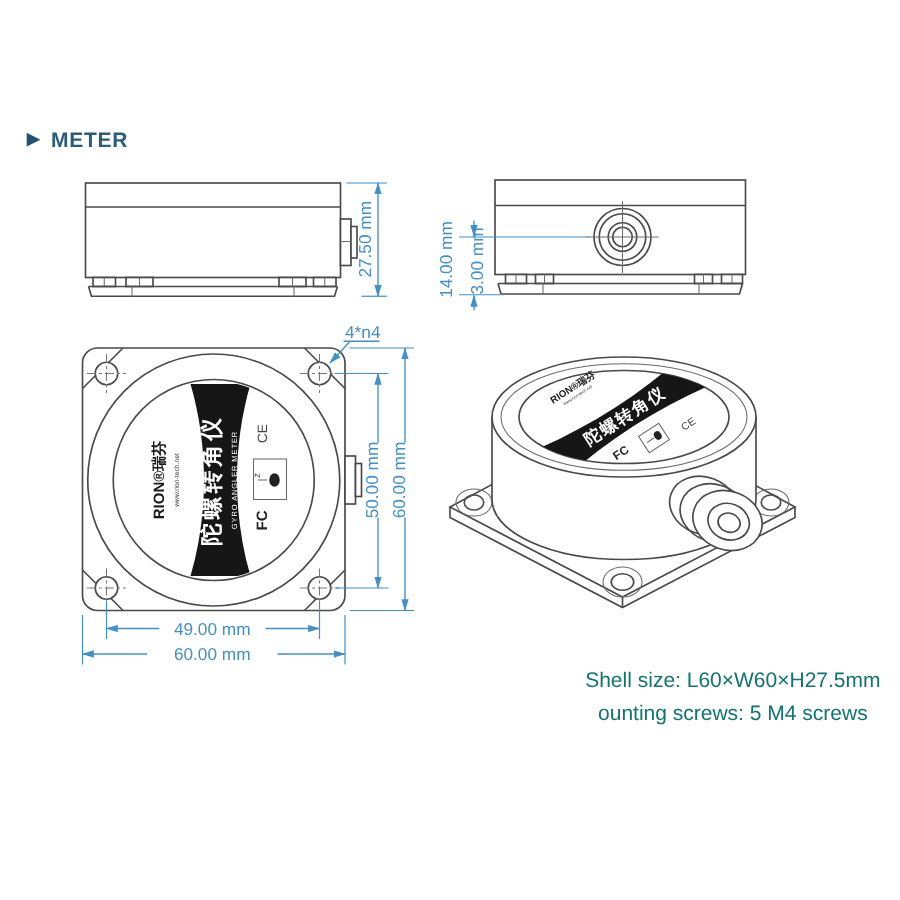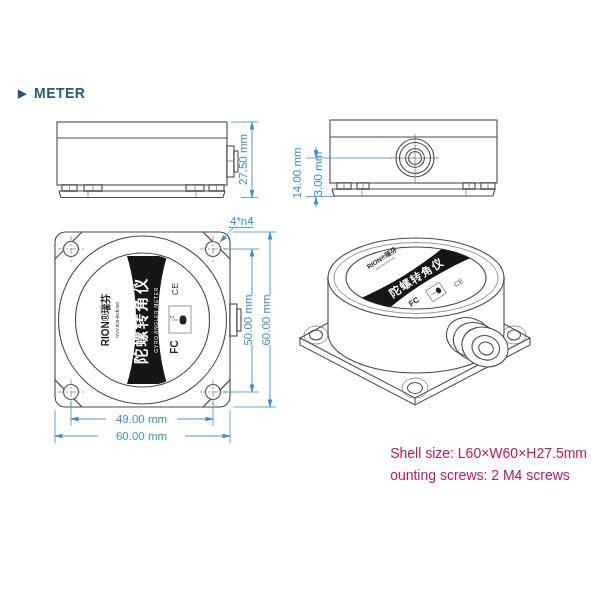--- a/index.html
+++ b/index.html
@@ -1,21 +1,21 @@
 <!DOCTYPE html>
 <html><head>
 <meta charset="utf-8">
 <style>
   html,body{margin:0;padding:0;background:#fff;}
   .canvas{position:relative;width:600px;height:600px;background:#ffffff;overflow:hidden;
           font-family:"Liberation Sans",sans-serif;}
   .header{position:absolute;left:18px;top:85px;display:flex;align-items:center;gap:7px;
           color:#2a5d7c;font-weight:bold;font-size:14px;letter-spacing:.5px;}
   .header .tri{font-size:11px;line-height:1;color:#24536f;}
-  .specs{position:absolute;right:13px;top:443px;text-align:left;color:#be185d;
+  .specs{position:absolute;right:13px;top:443px;text-align:center;color:#0f766e;
          font-size:14px;line-height:21.5px;}
   svg{position:absolute;left:0;top:0;}
   svg text{font-family:"Liberation Sans",sans-serif;}
   .dimtxt{fill:#4090cc;font-size:11.5px;}
   .dimline{stroke:#4090cc;stroke-width:0.9;fill:none;}
   .extline{stroke:#4090cc;stroke-width:0.8;fill:none;}
   .ol{stroke:#4a4a4a;stroke-width:1.1;fill:none;}
   .olw{stroke:#4a4a4a;stroke-width:1.1;fill:#ffffff;}
   .thin{stroke:#6a6a6a;stroke-width:0.7;fill:none;}
   .cross{stroke:#777;stroke-width:0.7;fill:none;stroke-dasharray:6 2 2 2;}
@@ -232,16 +232,16 @@
           <ellipse cx="0" cy="0" rx="23.5" ry="19.5" class="olw"></ellipse>
           <ellipse cx="1" cy="0.5" rx="14" ry="12" class="ol"></ellipse>
           <ellipse cx="1.5" cy="1" rx="7.5" ry="6.3" class="ol"></ellipse>
         </g>
       </g>
     </g>
   </svg>
 
   <div class="specs">
     <div>Shell size: L60×W60×H27.5mm</div>
-    <div>ounting screws: 2 M4 screws</div>
+    <div>ounting screws: 5 M4 screws</div>
   </div>
 
 </div>
 
 </body></html>

